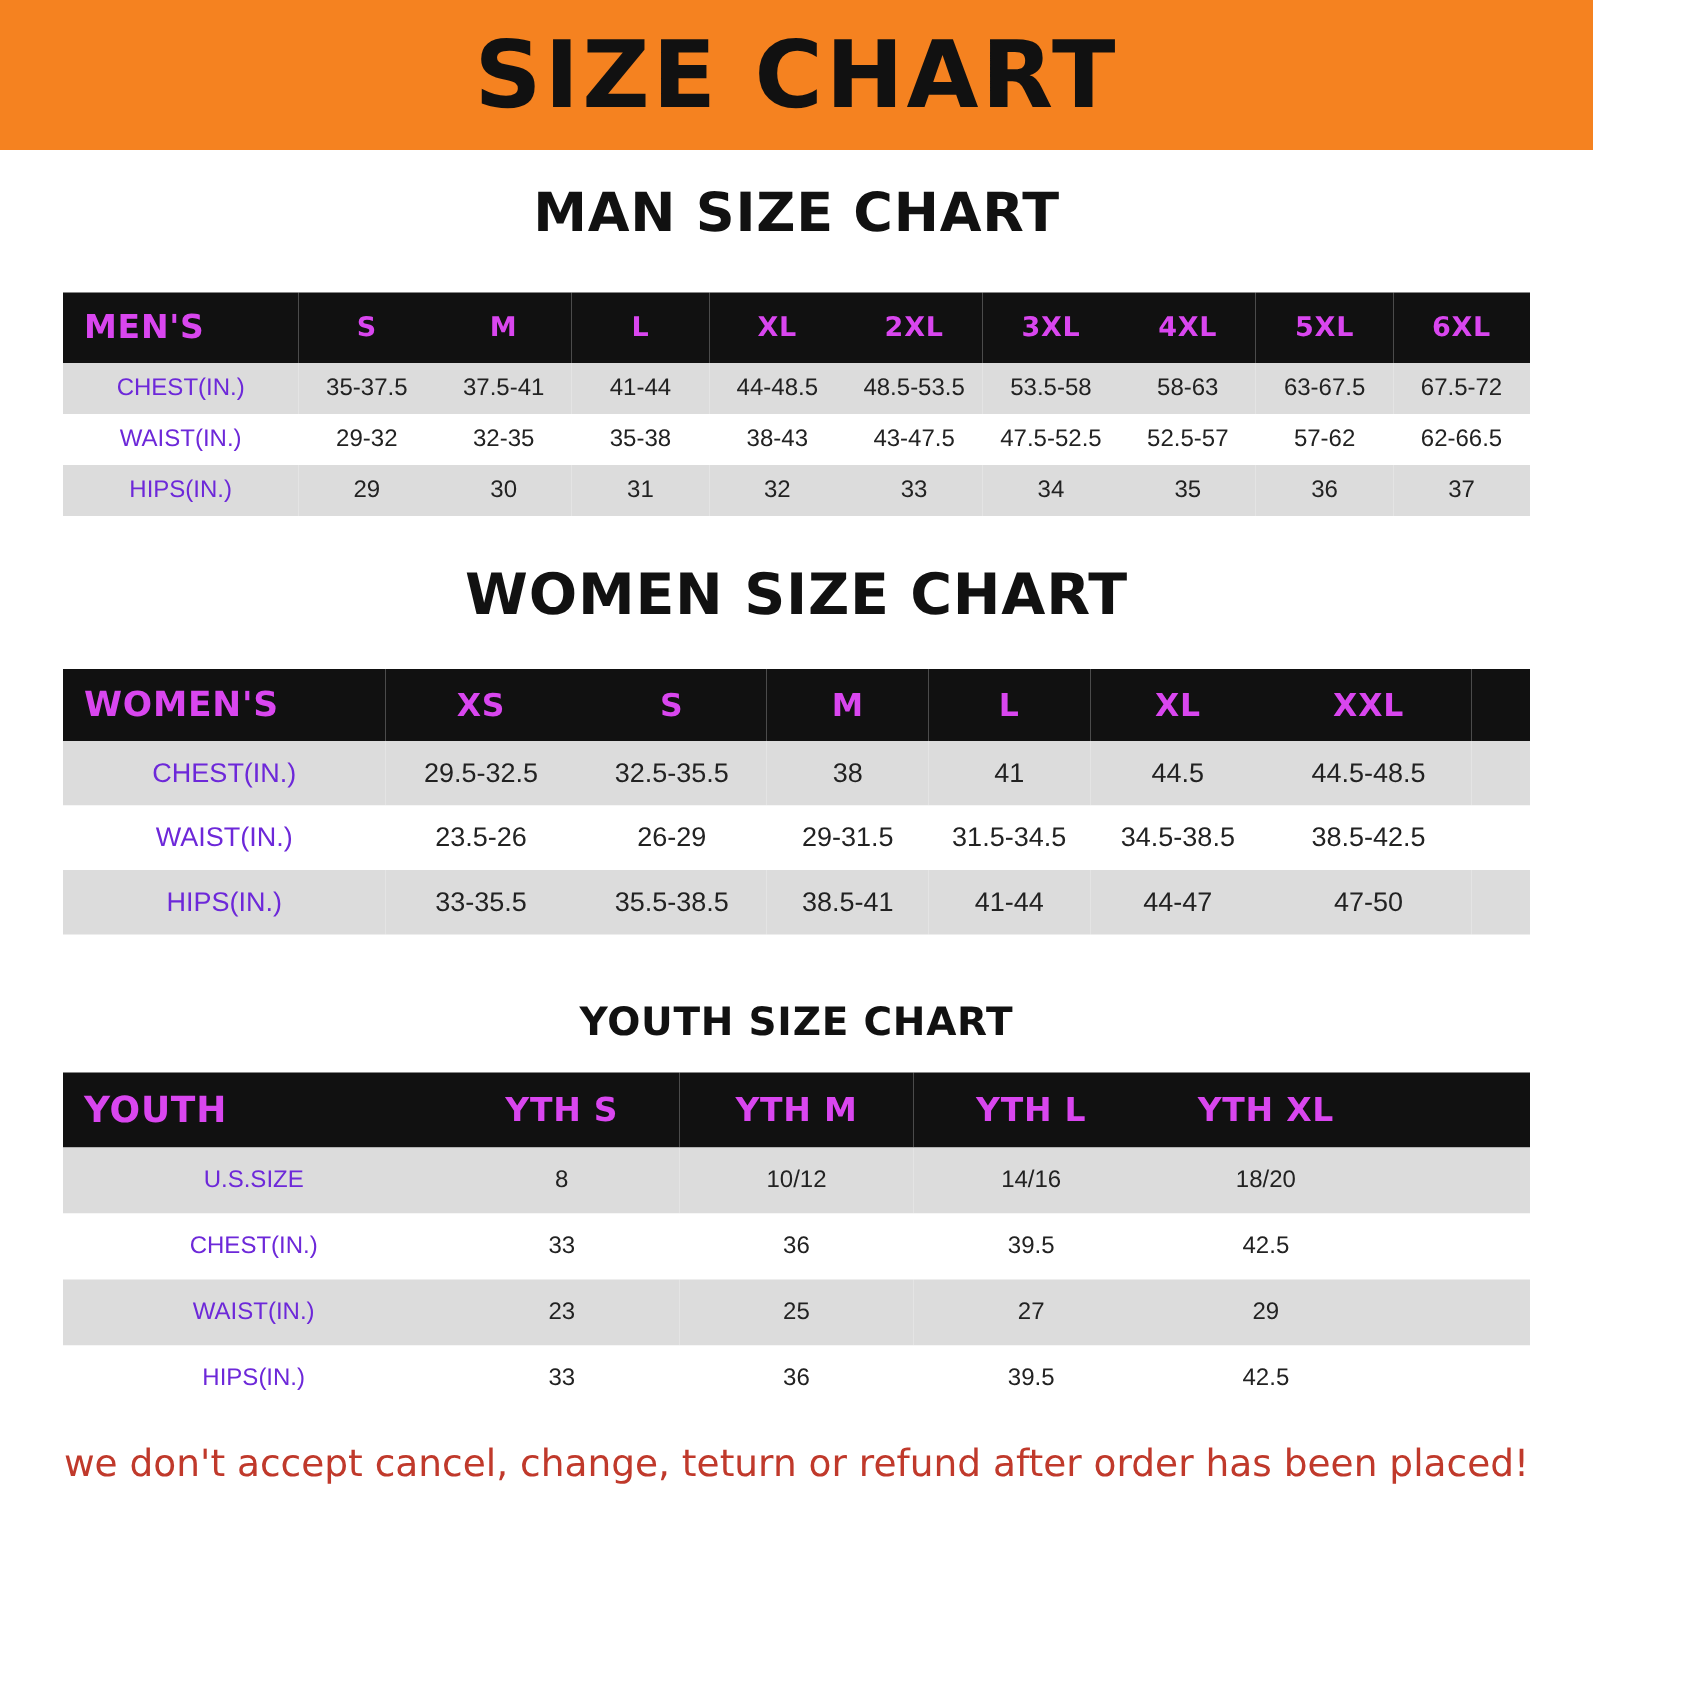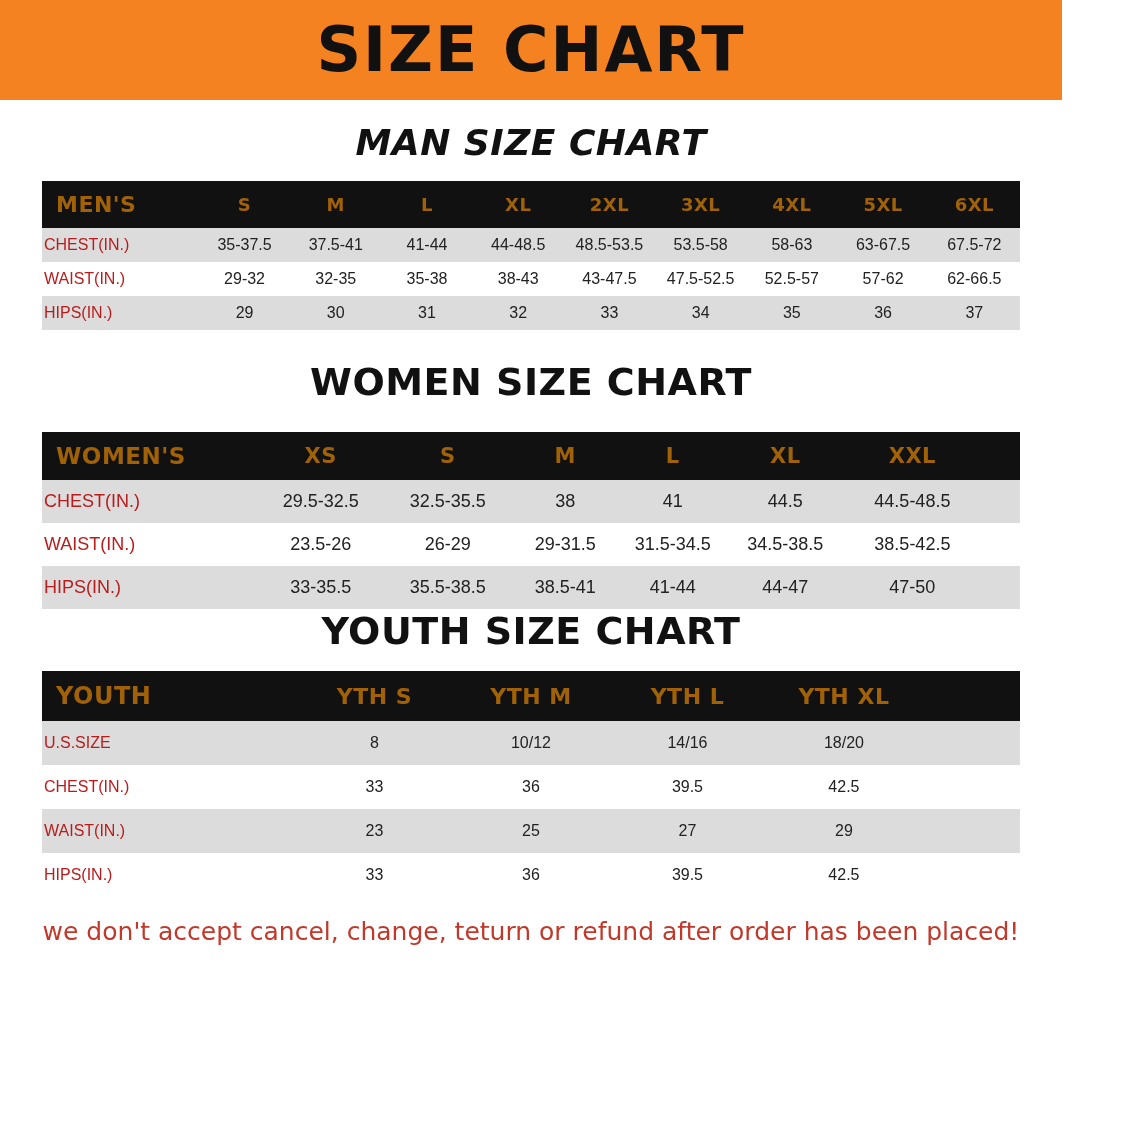--- a/index.html
+++ b/index.html
@@ -38,70 +38,70 @@
   
   .section-title {
     text-align: center;
     font-family: "DejaVu Sans", sans-serif;
     font-weight: bold;
     color: #111;
   }
   .title-man {
     font-size: 36px;
     margin-top: 22px;
-    margin-bottom: 18px;
+    margin-bottom: 32px;
     letter-spacing: 0.5px;
-    font-style: italic;
   }
   .title-women {
     font-size: 38px;
     margin-top: 30px;
     margin-bottom: 28px;
     letter-spacing: 0.5px;
   }
   .title-youth {
-    font-size: 38px;
+    font-size: 26px;
+    margin-top: 44px;
     margin-bottom: 18px;
     letter-spacing: 0.5px;
   }
   
   .table-wrap {
     margin: 0 42px;
   }
   table {
     width: 100%;
     border-collapse: collapse;
     table-layout: fixed;
   }
   thead th {
     background: #111;
-    color: #a16207;
+    color: #d946ef;
     font-family: "DejaVu Sans", sans-serif;
     font-weight: bold;
     text-align: center;
     padding: 11px 2px;
     font-size: 19px;
     letter-spacing: 0.5px;
   }
   thead th.rowhead {
     text-align: left;
     padding-left: 14px;
     font-size: 22px;
   }
   tbody td {
     text-align: center;
     font-size: 17px;
     color: #222;
     padding: 8px 2px;
     font-family: "Liberation Sans", sans-serif;
   }
   tbody td.rowlabel {
-    text-align: left;
+    text-align: center;
     font-size: 17px;
-    color: #b91c1c;
+    color: #6d28d9;
   }
   tbody tr.shade td { background: #dcdcdc; }
   tbody tr.plain td { background: #ffffff; }
 
   
   #men-table thead th { font-size: 18px; }
   #men-table thead th.rowhead { font-size: 22px; }
   #men-table tbody td { font-size: 16px; }
 
   #women-table thead th { font-size: 21px; }

